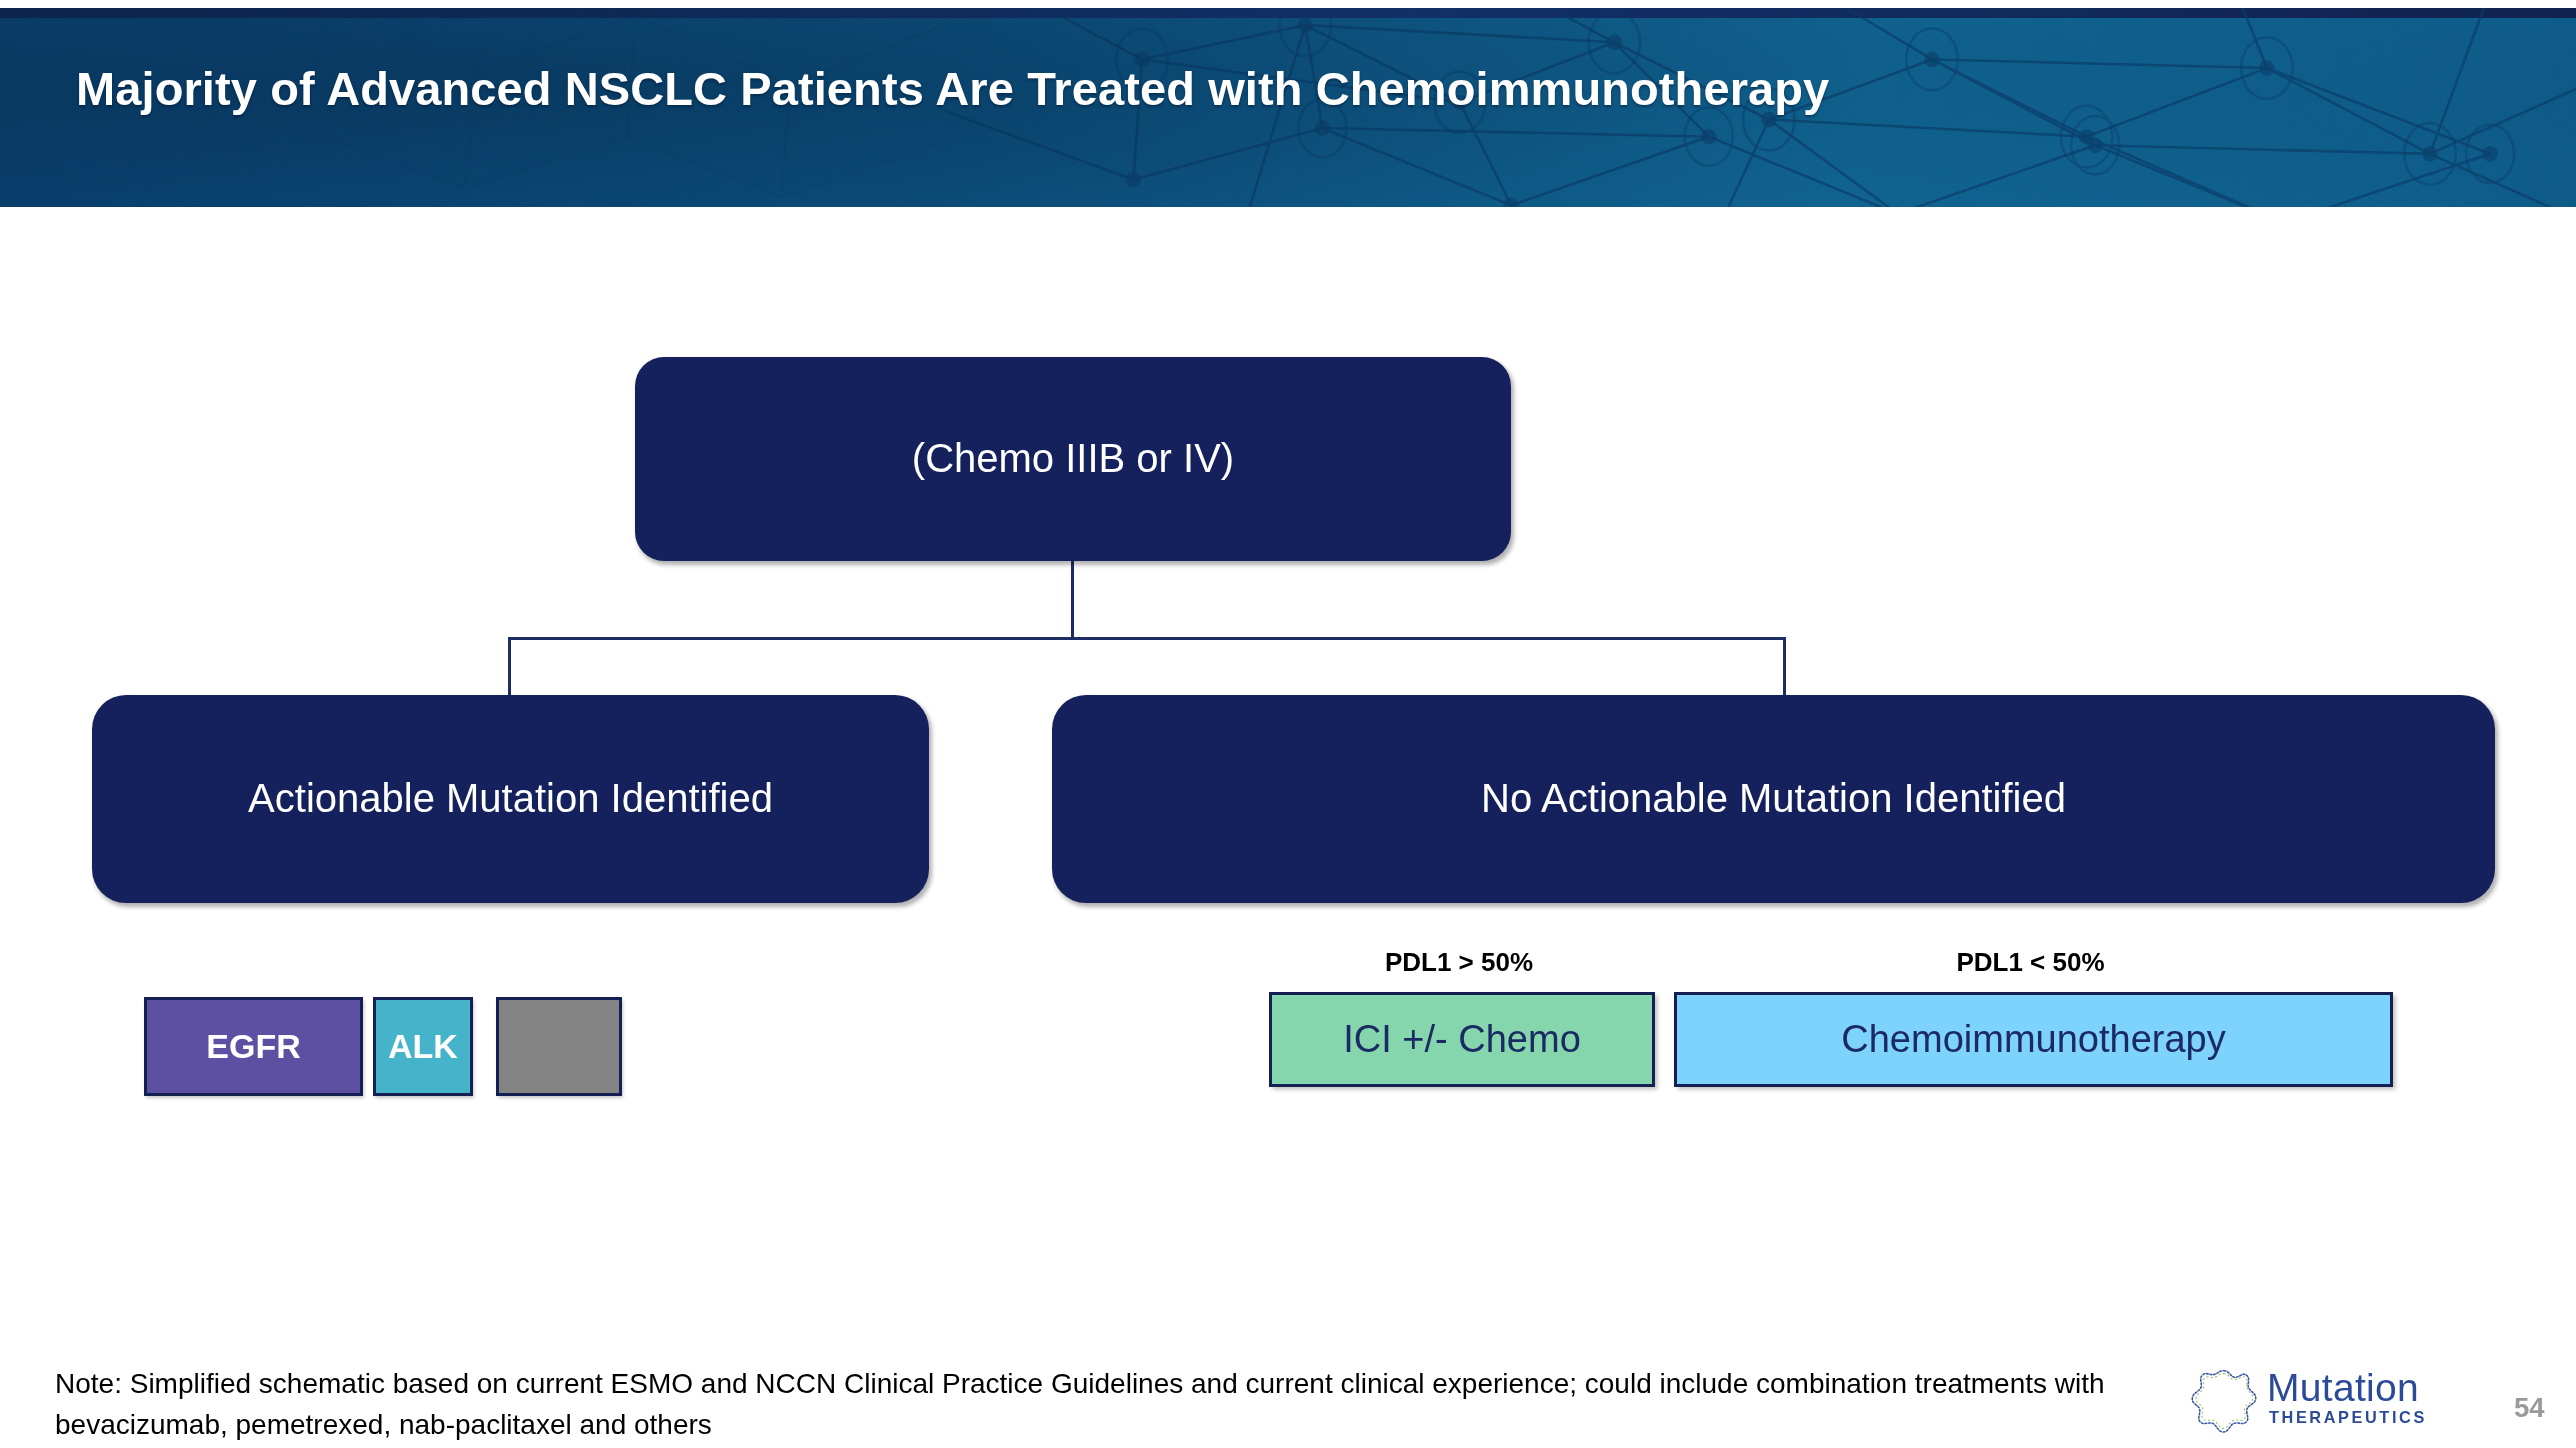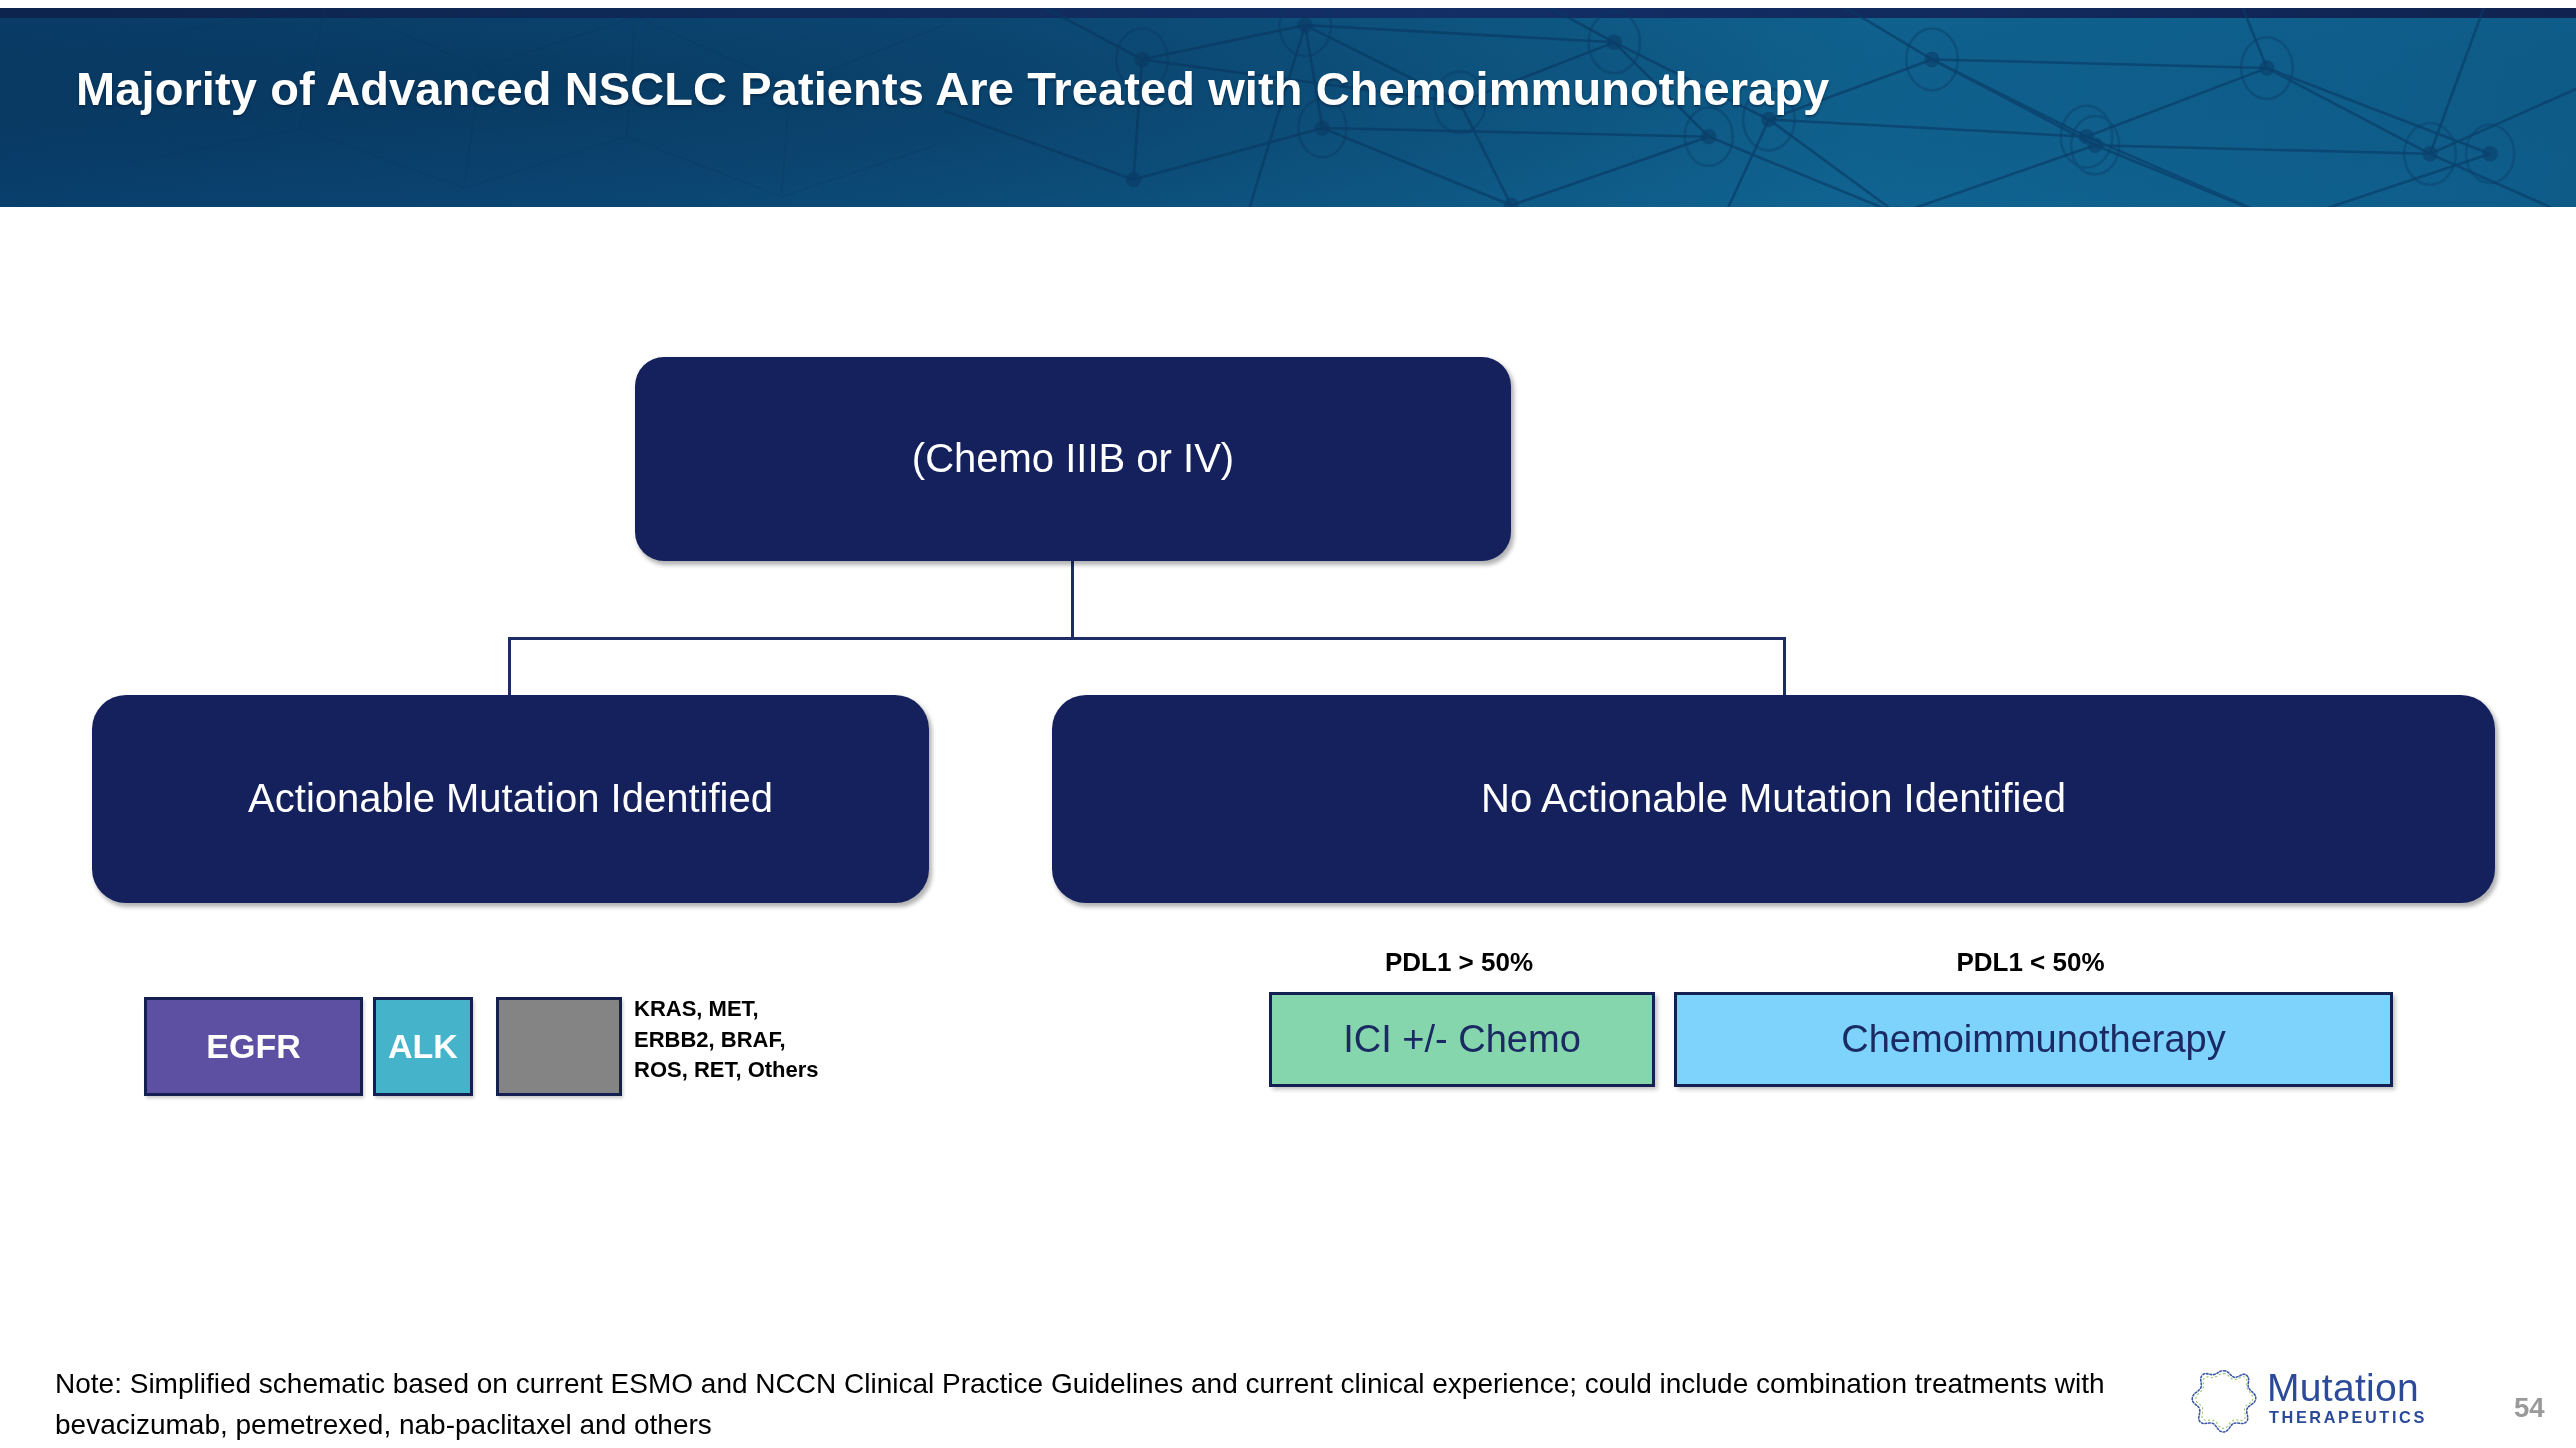--- a/index.html
+++ b/index.html
@@ -327,23 +327,20 @@
 
   <div class="gene-chip" id="chip-egfr">
     <span>EGFR</span>
   </div>
   <div class="gene-chip" id="chip-alk">
     <span>ALK</span>
   </div>
   <div class="gene-chip" id="chip-others">
     <span></span>
   </div>
-  <div id="gene-others-text">KRAS, MET,
-ERBB2, BRAF,
-ROS,  RET, Others</div>
 
   <div class="pdl1-label" id="pdl1-high-label">PDL1 &gt; 50%</div>
   <div class="pdl1-label" id="pdl1-low-label">PDL1 &lt; 50%</div>
 
   <div class="tx-box" id="tx-ici">
     <span>ICI +/- Chemo</span>
   </div>
   <div class="tx-box" id="tx-chemoimmuno">
     <span>Chemoimmunotherapy</span>
   </div>

